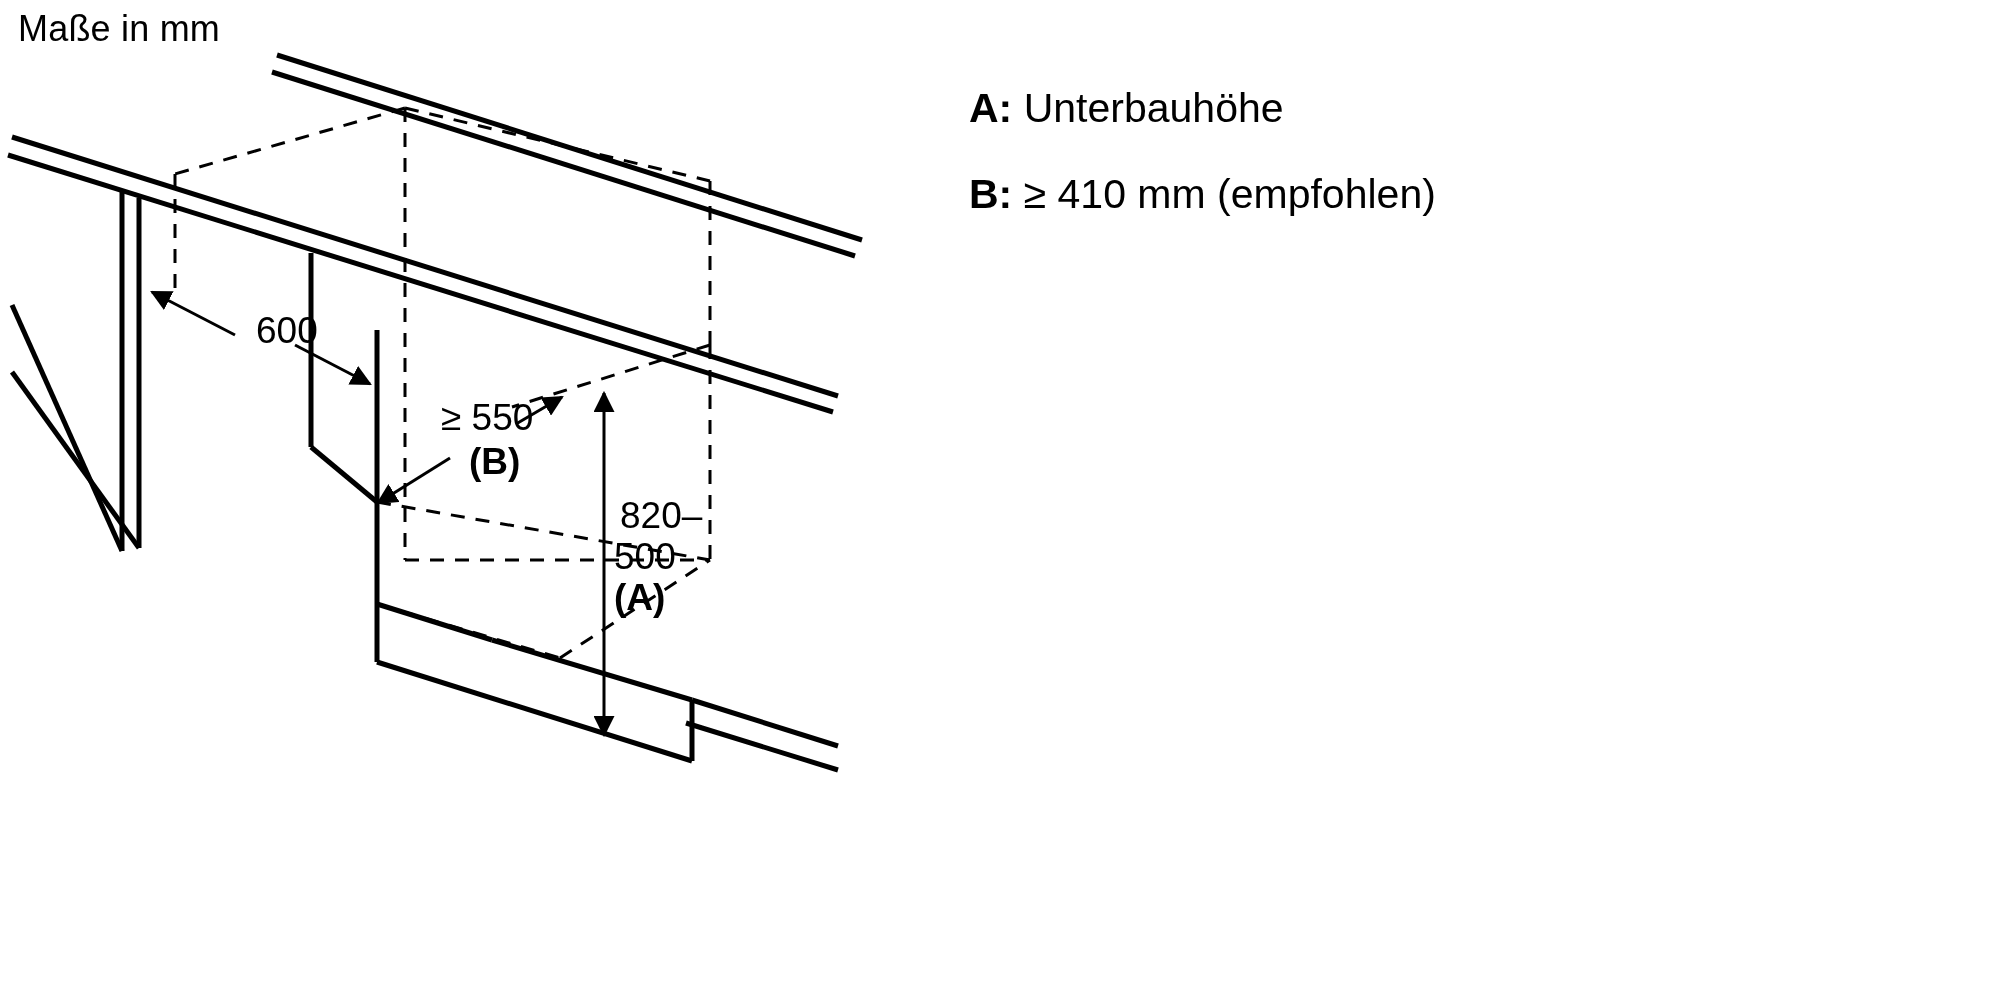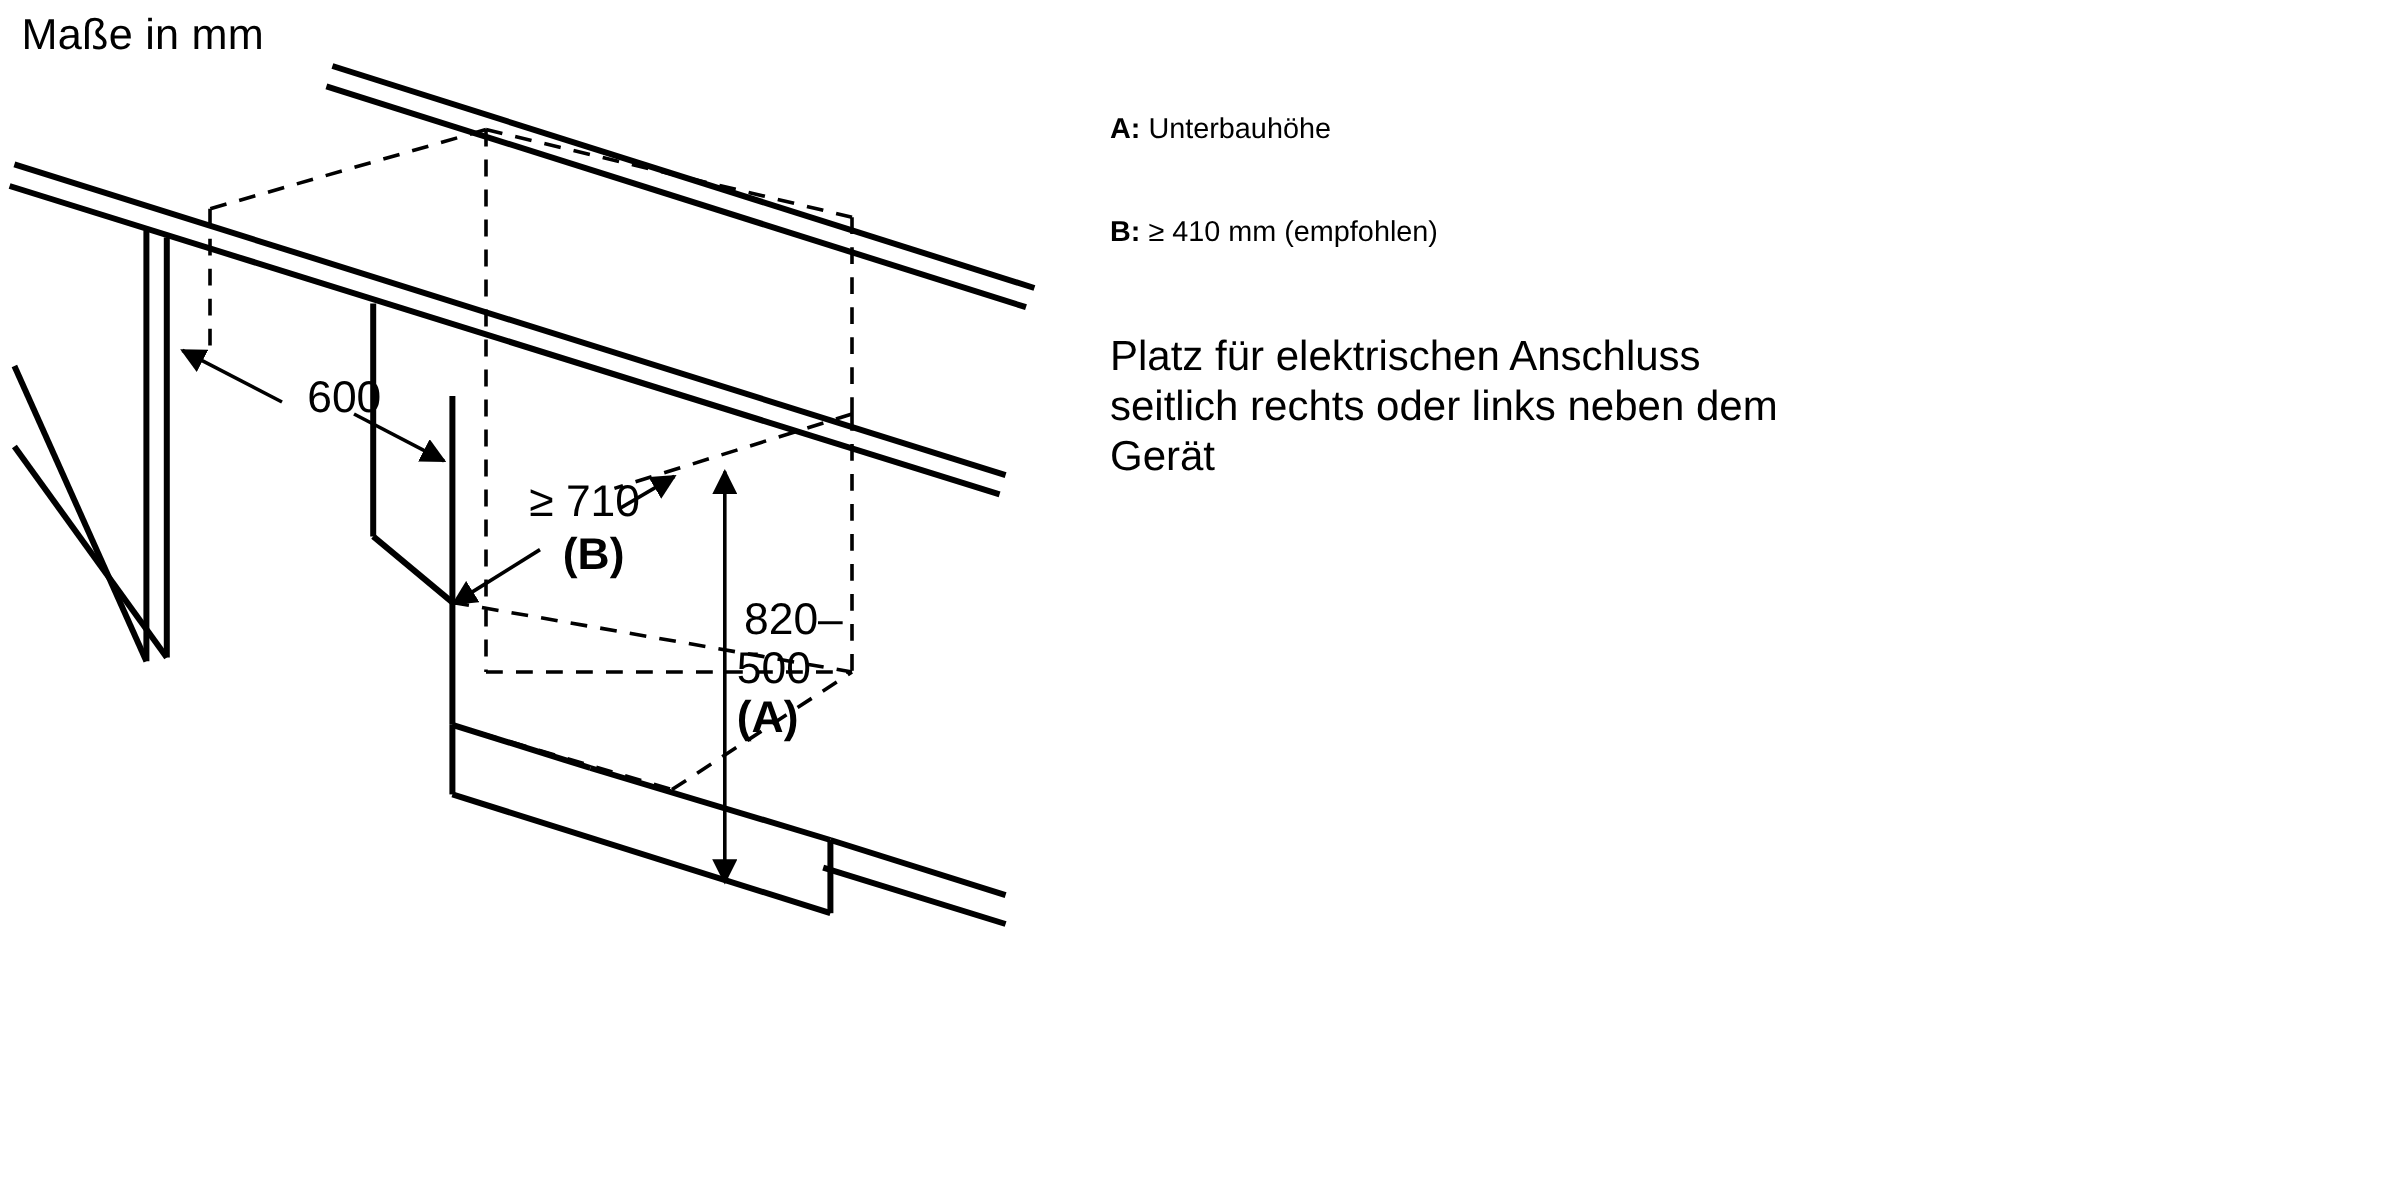--- a/index.html
+++ b/index.html
@@ -76,24 +76,25 @@
     font-weight: bold;
   }
   
   .legend {
     position: absolute;
     left: 925px;
     top: 86px;
     width: 660px;
   }
   .legend-row {
-    font-size: 24px;
+    font-size: 41px;
     line-height: 44px;
     white-space: nowrap;
     margin-bottom: 42px;
+    margin-left: 44px;
   }
   .legend-key {
     font-weight: bold;
   }
   .legend-val {
     font-weight: normal;
   }
   .note {
     position: absolute;
     left: 925px;
@@ -179,38 +180,33 @@
       <path d="M 516 424 L 562 397" marker-end="url(#arrHead)"></path>
 
       <path d="M 450 458 L 378 503" marker-end="url(#arrHead)"></path>
 
       <path d="M 604 393 L 604 735" stroke-width="3" marker-start="url(#arrHeadStart)" marker-end="url(#arrHead)"></path>
     </g>
   </svg>
 
   <div class="dim" id="dim-600">600</div>
 
-  <div class="dim" id="dim-550">≥ 710</div>
+  <div class="dim" id="dim-550">≥ 550</div>
 
   <div class="dim bold" id="dim-550-b">(B)</div>
 
   <div class="dim" id="dim-a-line1">820–</div>
 
   <div class="dim" id="dim-a-line2">500</div>
 
   <div class="dim bold" id="dim-a-line3">(A)</div>
 
   <div class="legend">
     <div class="legend-row">
       <span class="legend-key">A:</span><span>&nbsp;</span><span class="legend-val">Unterbauhöhe</span>
     </div>
     <div class="legend-row">
       <span class="legend-key">B:</span><span>&nbsp;</span><span class="legend-val">≥ 410 mm (empfohlen)</span>
     </div>
   </div>
 
-  <div class="note">
-    <div class="note-line">Platz für elektrischen Anschluss</div>
-    <div class="note-line">seitlich rechts oder links neben dem</div>
-    <div class="note-line">Gerät</div>
-  </div>
 
 </div>
 
 </body></html>

